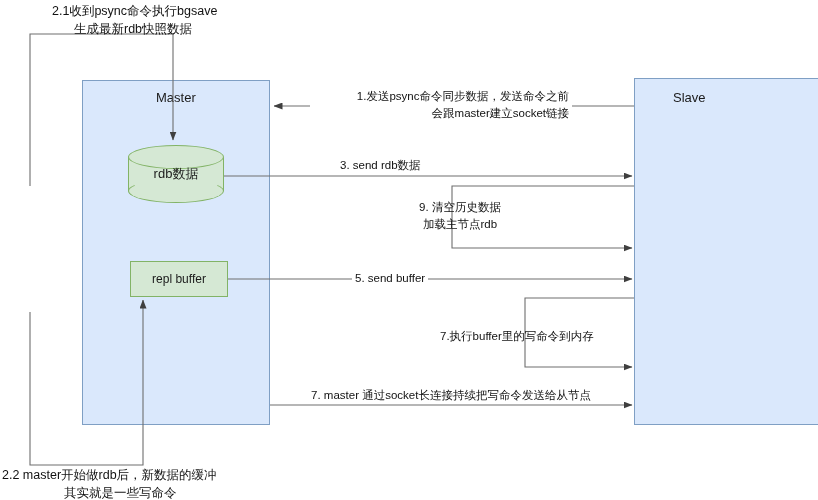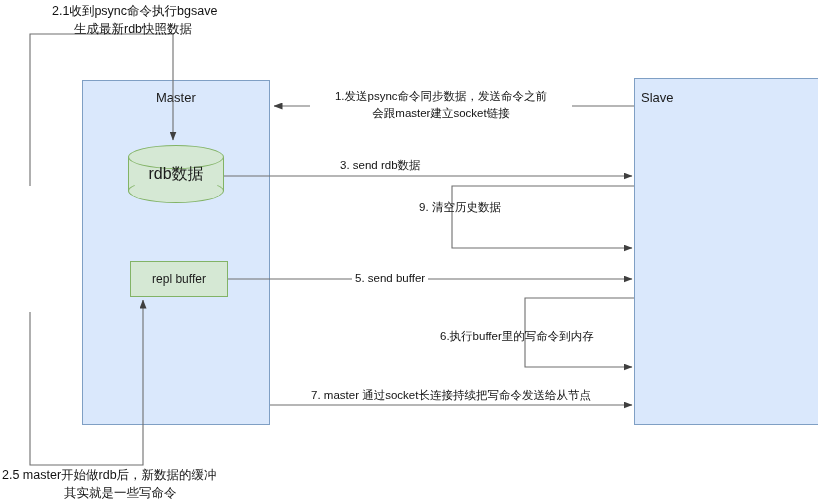--- a/index.html
+++ b/index.html
@@ -54,21 +54,21 @@
     width: 100%; height: 24px;
     background: #d5e8d4;
     border: 1px solid #82b366;
     border-radius: 50%;
     border-top-color: transparent;
   }
   .cyl-text {
     position: absolute;
     left: 0; top: 0; width: 100%; height: 100%;
     display: flex; align-items: center; justify-content: center;
-    font-size: 16px; color: #1a1a1a;
+    font-size: 13px; color: #1a1a1a;
     z-index: 3;
   }
   .box-text {
     position: absolute;
     left: 0; top: 0; width: 100%; height: 100%;
     display: flex; align-items: center; justify-content: center;
     font-size: 12px; color: #1a1a1a;
   }
   .edge-label {
     position: absolute;
@@ -141,61 +141,62 @@
       <path d="M270,405 L632,405" fill="none" stroke="#6e6e6e" stroke-width="1.1" marker-end="url(#arrowEnd)"></path>
     </g>
   </svg>
 
   <div class="node" style="left:82px; top:80px; width:188px; height:345px;">
   </div>
   <div class="node-label" style="left:156px; top:90px;">Master</div>
 
   <div class="node" style="left:634px; top:78px; width:200px; height:347px;">
   </div>
-  <div class="node-label" style="left:641px; top:90px;">Slave</div>
+  <div class="node-label" style="left:673px; top:90px;">Slave</div>
 
   <div style="position:absolute; left:128px; top:145px; width:96px; height:58px; z-index:3;">
     <div class="cyl-body"></div>
     <div class="cyl-bottom"></div>
     <div class="cyl-top"></div>
     <div class="cyl-text">rdb数据</div>
   </div>
 
   <div class="store" style="left:130px; top:261px; width:98px; height:36px; z-index:3;">
     <div class="box-text">repl buffer</div>
   </div>
 
-  <div class="edge-label" style="left:310px; top:88px; width:262px;">
+  <div class="edge-label" style="left:310px; top:88px; width:262px;text-align:right;">
     <div>1.发送psync命令同步数据，发送命令之前</div>
     <div>会跟master建立socket链接</div>
   </div>
 
   <div class="edge-label" style="left:337px; top:157px;">
     <div>3. send rdb数据</div>
   </div>
 
   <div class="edge-label" style="left:400px; top:199px; width:120px; background:transparent;">
     <div>9. 清空历史数据</div>
+    <div>加载主节点rdb</div>
   </div>
 
   <div class="edge-label" style="left:352px; top:270px;">
     <div>5. send buffer</div>
   </div>
 
   <div class="edge-label" style="left:437px; top:328px; background:transparent;">
-    <div>6.执行buffer里的写命令到内存</div>
+    <div>7.执行buffer里的写命令到内存</div>
   </div>
 
   <div class="edge-label" style="left:293px; top:387px; width:316px;">
     <div>7. master 通过socket长连接持续把写命令发送给从节点</div>
   </div>
 
   <div class="note" style="left:8px; top:2px;margin-left:44px;">
     <div>2.1收到psync命令执行bgsave</div>
     <div style="padding-left:22px;">生成最新rdb快照数据</div>
   </div>
 
   <div class="note" style="left:2px; top:466px;">
-    <div>2.5 master开始做rdb后，新数据的缓冲</div>
+    <div>2.2 master开始做rdb后，新数据的缓冲</div>
     <div style="padding-left:62px;">其实就是一些写命令</div>
   </div>
 
 </div>
 
 </body></html>

